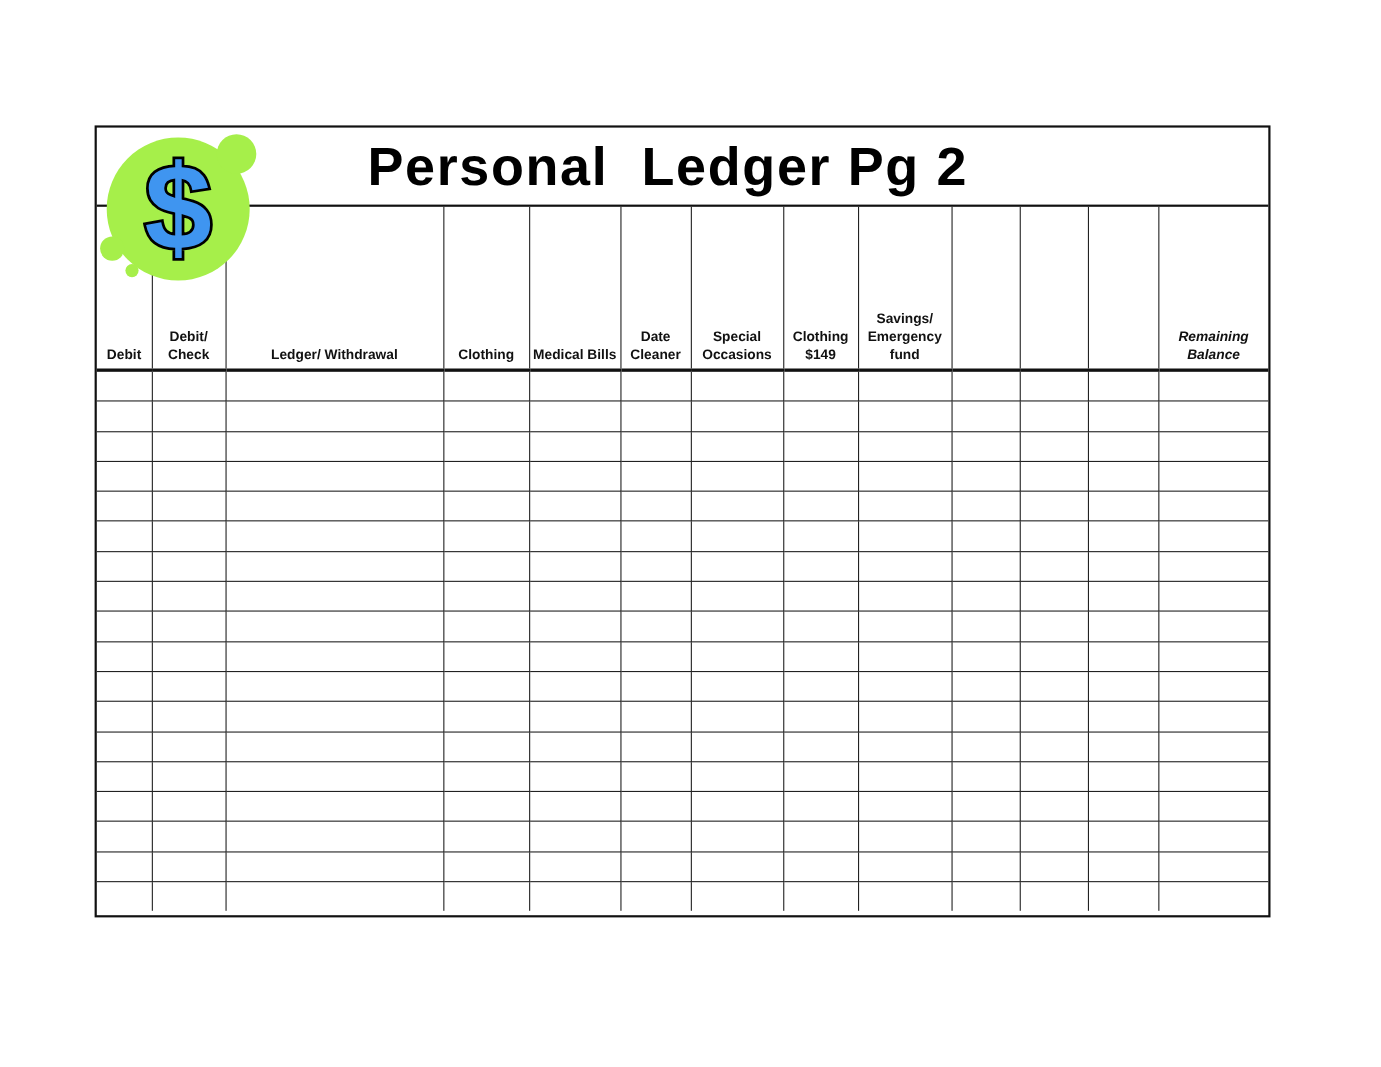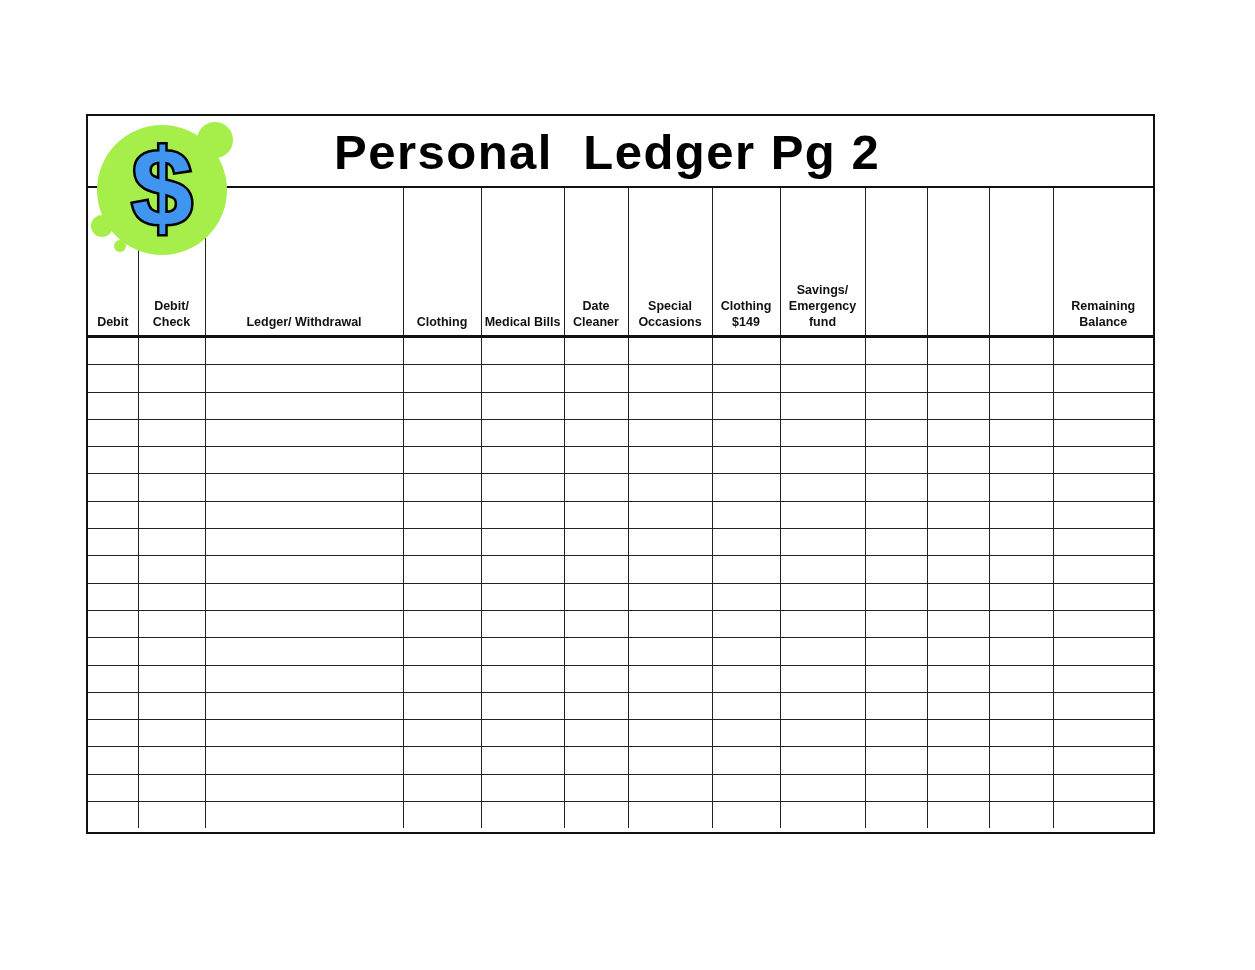--- a/index.html
+++ b/index.html
@@ -5,21 +5,21 @@
     html, body { margin:0; padding:0; background:#ffffff; }
     body { width:1255px; height:970px; position:relative; overflow:hidden; font-family:"Liberation Sans", sans-serif; }
     .sheet { position:absolute; left:86px; top:114px; width:1065px; height:716px; border:2px solid #111; box-sizing:content-box; }
     .title-band { position:absolute; left:0; top:0; width:1065px; height:70px; border-bottom:2px solid #111; }
     .title { position:absolute; left:246px; top:4px; font-weight:bold; font-size:49px; color:#000000; letter-spacing:1.5px; white-space:pre; line-height:64px; }
     table { position:absolute; left:0; top:72px; border-collapse:collapse; table-layout:fixed; }
     th, td { border:1.5px solid #222; padding:0; }
     th { height:142px; vertical-align:bottom; font-size:12.5px; font-weight:bold; color:#111; text-align:center; padding-bottom:5px; line-height:16px; white-space:pre-line; border-top:none; border-bottom:3px solid #111; }
     td { height:26.3px; }
     tr > :first-child { border-left:none; }
-    tr > :last-child { border-right:none; }
+    tr > :last-child { border-right:none;font-style:italic; }
     tbody tr:last-child td { border-bottom:none; }
     .logo { position:absolute; left:90px; top:118px; width:145px; height:140px; }
   </style>
 </head>
 <body>
 
 <div class="sheet">
   <div class="title-band">
     <div class="title">Personal  Ledger Pg 2</div>
   </div>

